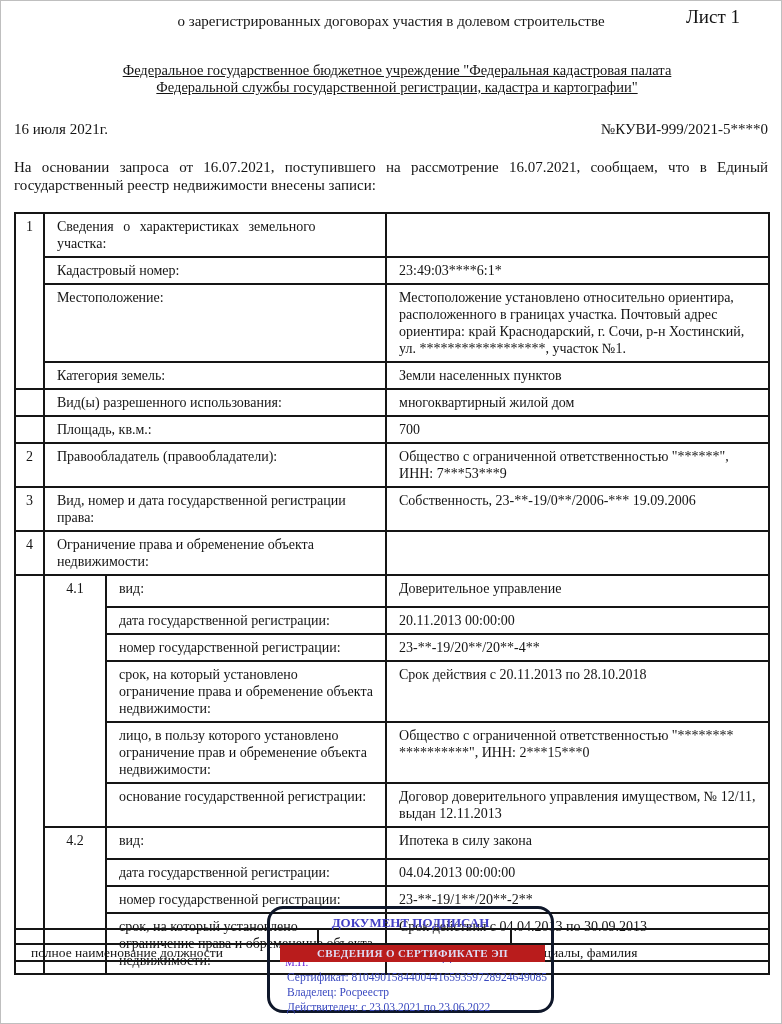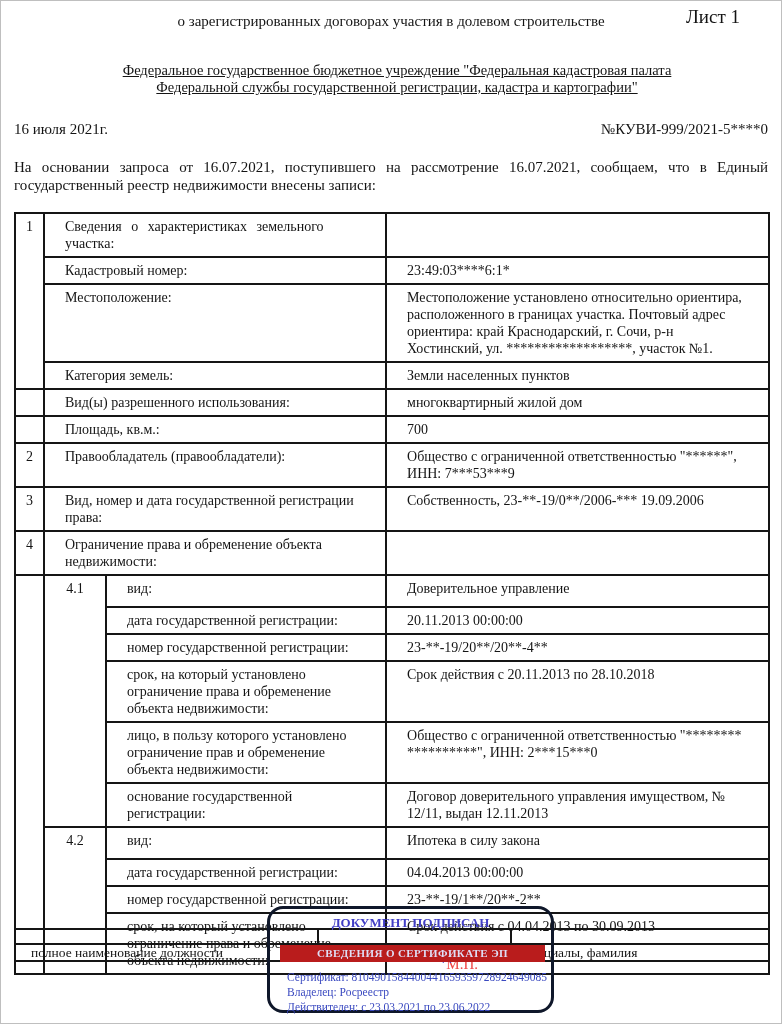--- a/index.html
+++ b/index.html
@@ -10,31 +10,31 @@
   }
   .sheet{position:absolute;top:6px;right:42px;font-size:19px;}
   .title{position:absolute;top:13px;left:0;right:0;text-align:center;font-size:15px;line-height:17px;}
   .org{position:absolute;top:62px;left:0;right:0;text-align:center;font-size:14.5px;line-height:17px;}
   .org div{text-decoration:underline;margin-left:12px;}
   .org-caption{position:absolute;top:96px;left:0;right:0;text-align:center;font-size:10.5px;color:#222;}
   .meta{position:absolute;top:121px;left:14px;width:754px;display:flex;justify-content:space-between;font-size:15px;}
   .intro{position:absolute;top:158px;left:14px;width:754px;font-size:15px;line-height:18px;text-align:justify;}
 
   table.main{position:absolute;top:212px;left:14px;width:754px;border-collapse:collapse;table-layout:fixed;}
-  table.main td{border:2px solid #151515;vertical-align:top;font-size:14px;line-height:17px;padding:4px 20px;word-wrap:break-word;}
+  table.main td{border:2px solid #151515;vertical-align:top;font-size:14px;line-height:17px;padding:4px 12px;word-wrap:break-word;}
   table.main td.num{text-align:center;padding:4px 2px;}
   tr.h36 td{height:28px;}
   tr.h30 td{height:22px;}
   td.sp{word-spacing:6px;}
 
   table.sig{position:absolute;top:928px;left:14px;width:754px;border-collapse:collapse;table-layout:fixed;}
   table.sig td{border:2px solid #151515;height:13px;font-size:13.5px;line-height:15px;padding:0 10px;vertical-align:middle;}
   table.sig td.pl{padding-left:15px;}
 
-  .mp{position:absolute;top:956px;left:285px;width:193px;text-align:right;font-size:15px;color:#ef4444;z-index:1;}
+  .mp{position:absolute;top:956px;left:285px;width:193px;text-align:left;font-size:11px;color:#6d28d9;z-index:1;}
 
   .stamp{position:absolute;left:267px;top:906px;width:281px;height:101px;border:3px solid #0f172a;border-radius:16px;z-index:2;background:transparent;}
   .stamp .s1{position:absolute;top:6px;left:0;right:0;text-align:center;color:#423fc6;font-weight:bold;font-size:13px;}
   .stamp .s2{position:absolute;top:23px;left:0;right:0;text-align:center;color:#423fc6;font-weight:bold;font-size:13px;margin-top:16px;}
   .stamp .bar{position:absolute;top:36px;left:10px;width:265px;height:17px;background:#b91c1c;color:#dfddf5;font-size:11px;font-weight:bold;text-align:center;line-height:17px;letter-spacing:0.4px;}
   .stamp .cert{position:absolute;top:61px;left:17px;right:4px;color:#3a49c0;font-size:11.5px;line-height:15px;white-space:nowrap;overflow:hidden;}
 </style>
 </head>
 <body>
 

